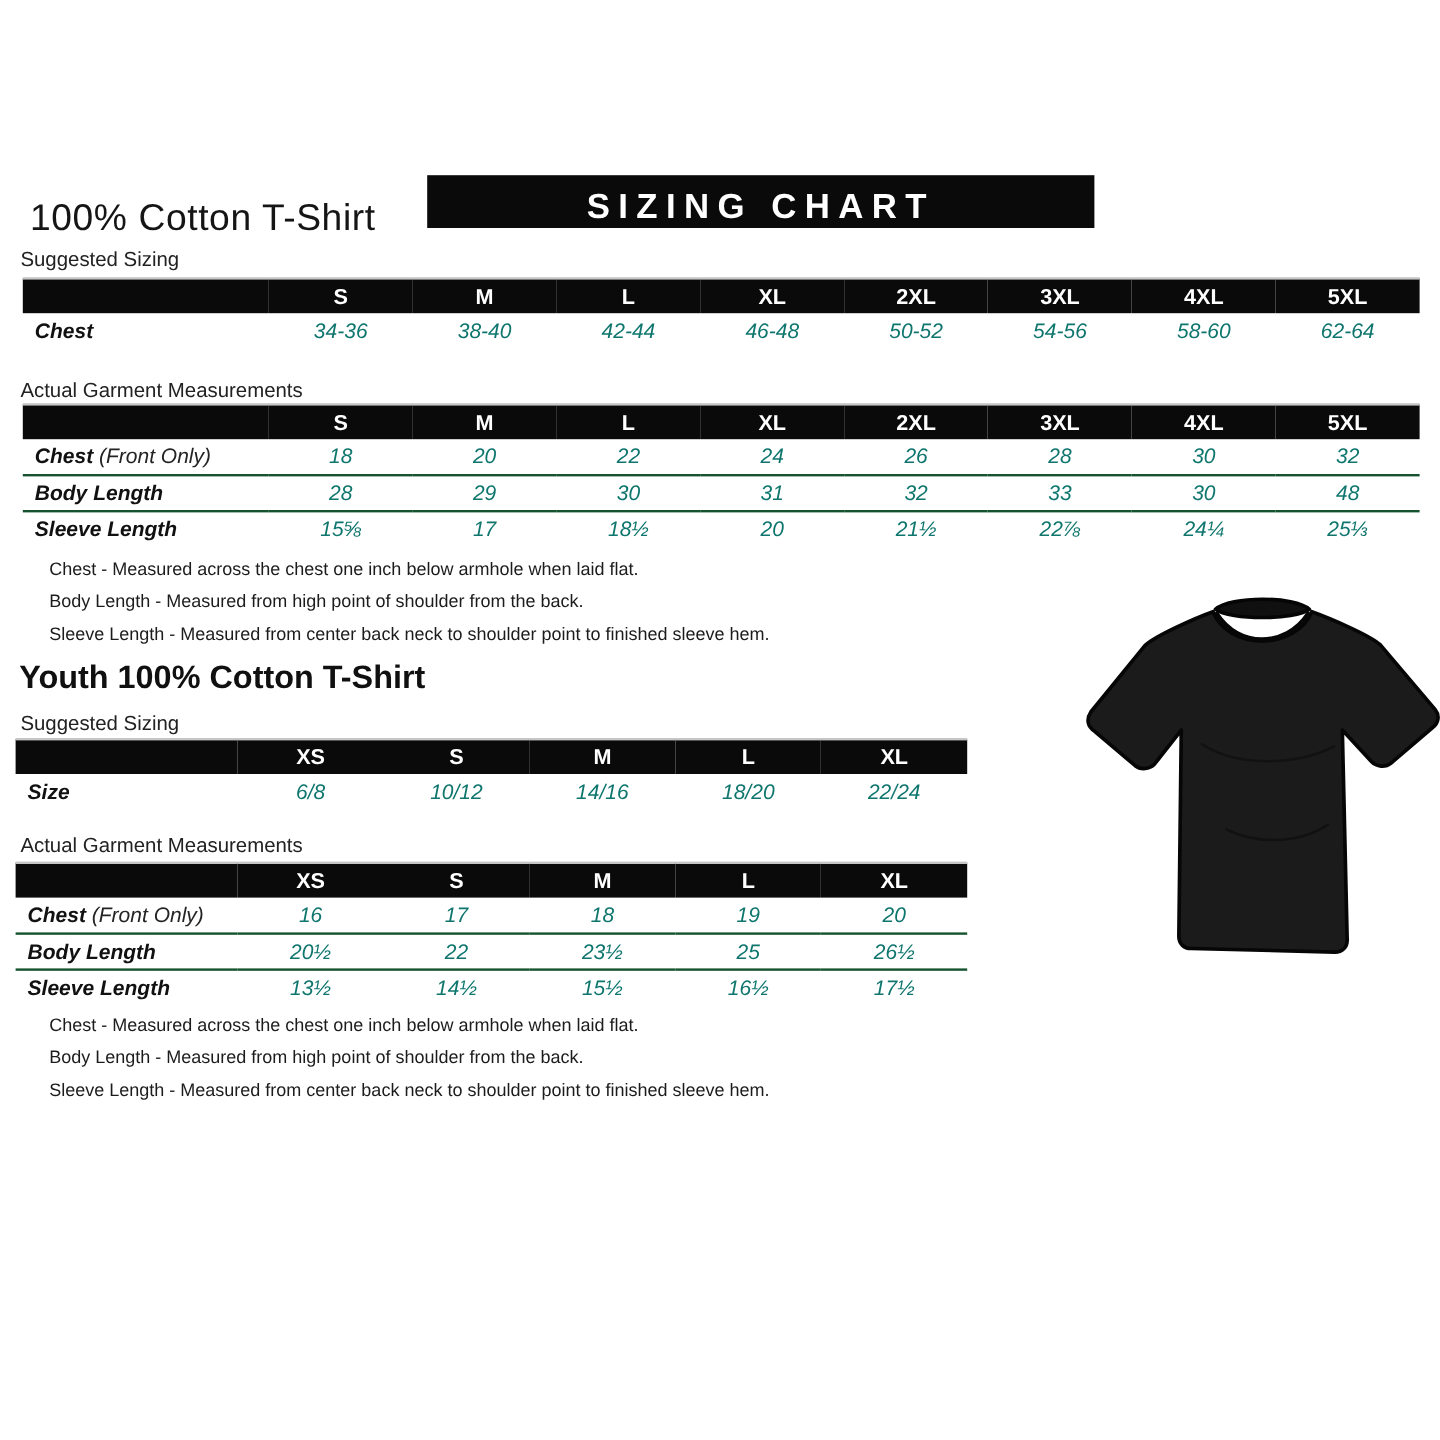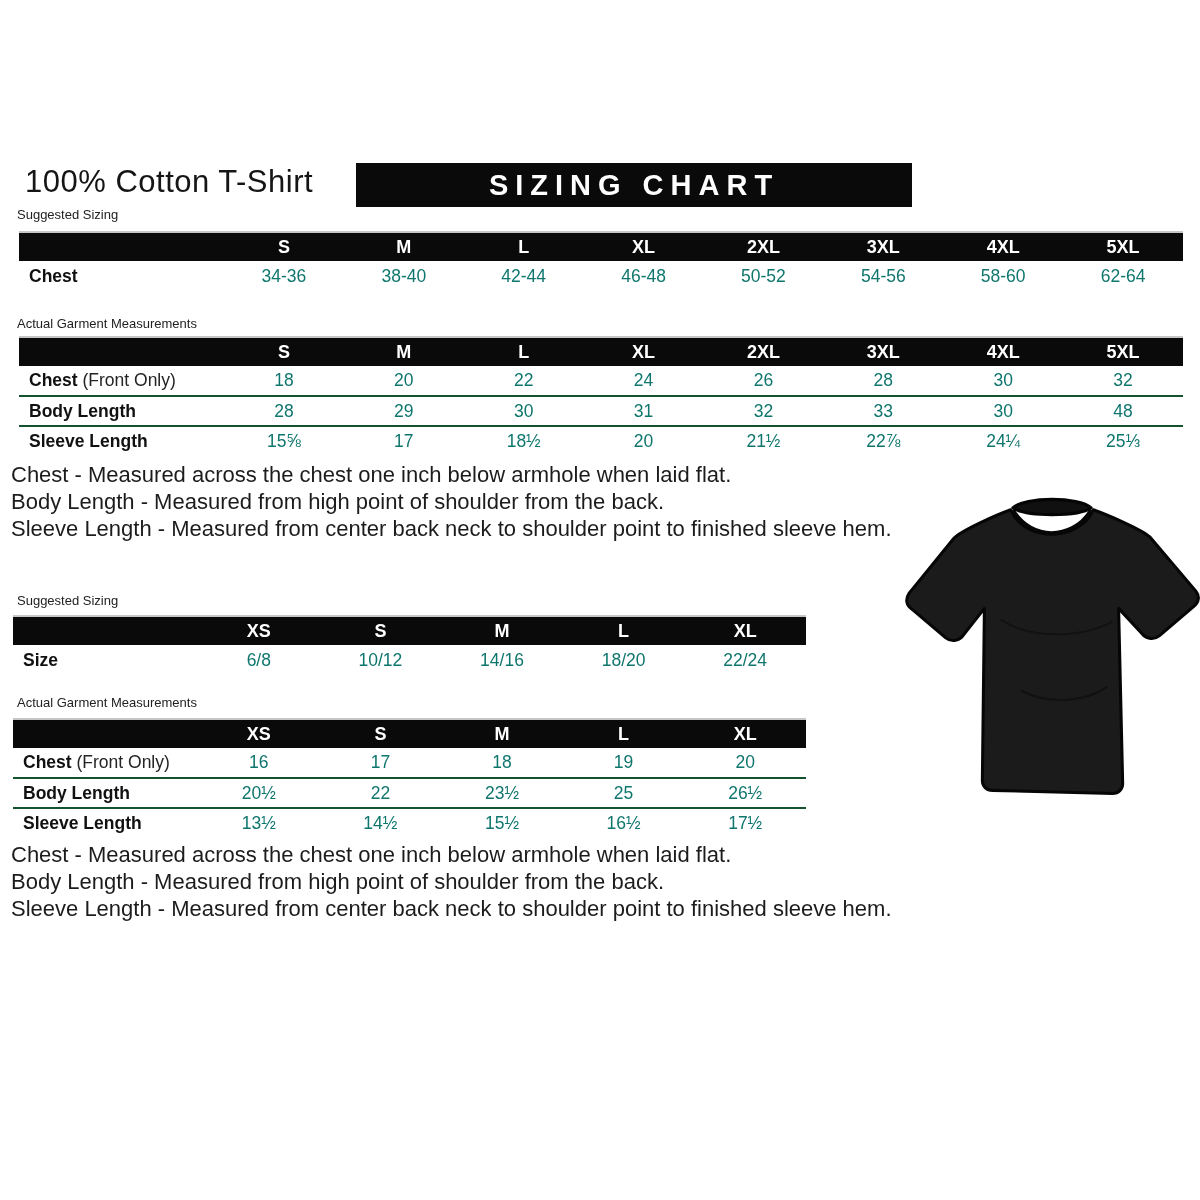--- a/index.html
+++ b/index.html
@@ -13,75 +13,75 @@
     margin-left: 11px;
   }
 
   .page-title {
     position: absolute; left: 14px; top: 164px;
     font-size: 31px; font-weight: 400; color: #151515;
     letter-spacing: 0.5px; white-space: nowrap;
   }
 
   .banner {
-    position: absolute; left: 345px; top: 163px;
+    position: absolute; left: 345px; top: 146px;
     width: 556px; height: 44px;
     background: #0a0a0a;
-    display: flex; align-items: center; justify-content: center;
+    display: flex; align-items: flex-end; justify-content: center;
   }
   .banner span {
     color: #ffffff; font-size: 29px; font-weight: 700;
     letter-spacing: 7px; white-space: nowrap;
   }
 
   .sec-label {
     position: absolute; left: 6px;
-    font-size: 13px; color: #222222; white-space: nowrap;
+    font-size: 17px; color: #222222; white-space: nowrap;
   }
 
   .youth-title {
     position: absolute; left: 5px; top: 549px;
     font-size: 27px; font-weight: 700; color: #101010;
     white-space: nowrap;
   }
 
   table.tbl {
     position: absolute;
     border-collapse: collapse;
     table-layout: fixed;
     font-size: 17.5px;
     border-top: 2px solid #c6c6c6;
   }
   table.tbl thead th {
     background: #0a0a0a; color: #ffffff;
     font-weight: 700; font-size: 18px;
     height: 28px; padding: 0; text-align: center;
   }
-  table.tbl tbody tr { height: 30px; }
+  table.tbl tbody tr { height: 30px; font-style: italic; }
   table.tbl tbody th {
     text-align: left; padding: 0 0 0 10px;
     font-weight: 400; color: #242424; white-space: nowrap;
   }
   table.tbl tbody th b { font-weight: 700; color: #111111; }
   table.tbl tbody td { text-align: center; color: #0f766e; padding: 0; }
   table.tbl.lined tbody tr:not(:last-child) { border-bottom: 2px solid #14532d; }
 
   .adult-tbl { left: 8px; width: 1164px; }
   .adult-tbl .label-col { width: 205px; }
   .youth-tbl { left: 2px; width: 793px; }
   .youth-tbl .label-col { width: 185px; }
 
   #adult-suggested-table { top: 231px; }
   #adult-actual-table    { top: 336px; }
   #youth-suggested-table { top: 615px; }
   #youth-actual-table    { top: 718px; }
 
   .notes {
-    position: absolute; left: 0;
-    font-size: 22px; color: #1c1c1c; line-height: 27px;
+    position: absolute; left: 30px;
+    font-size: 15px; color: #1c1c1c; line-height: 27px;
     white-space: nowrap;
   }
   #notes-adult { top: 461px; }
   #notes-youth { top: 841px; }
 
   .tshirt-wrap {
     position: absolute; left: 888px; top: 486px;
     width: 305px; height: 318px;
   }
 </style>
@@ -177,20 +177,21 @@
         </tr>
       </tbody>
   </table>
 
   <div class="notes" id="notes-adult">
     <div>Chest - Measured across the chest one inch below armhole when laid flat.</div>
     <div>Body Length - Measured from high point of shoulder from the back.</div>
     <div>Sleeve Length - Measured from center back neck to shoulder point to finished sleeve hem.</div>
   </div>
 
+  <div class="youth-title">Youth 100% Cotton T-Shirt</div>
 
   <div class="sec-label" style="top:593px">Suggested Sizing</div>
   <table class="tbl youth-tbl" id="youth-suggested-table">
     <thead>
         <tr>
           <th class="label-col"></th>
           <th>XS</th>
           <th>S</th>
           <th>M</th>
           <th>L</th>

